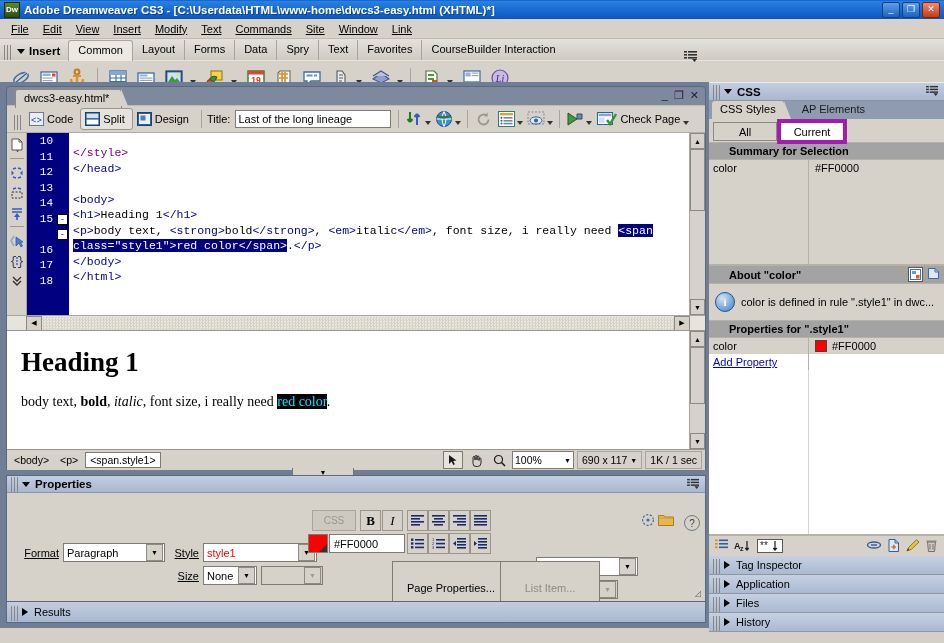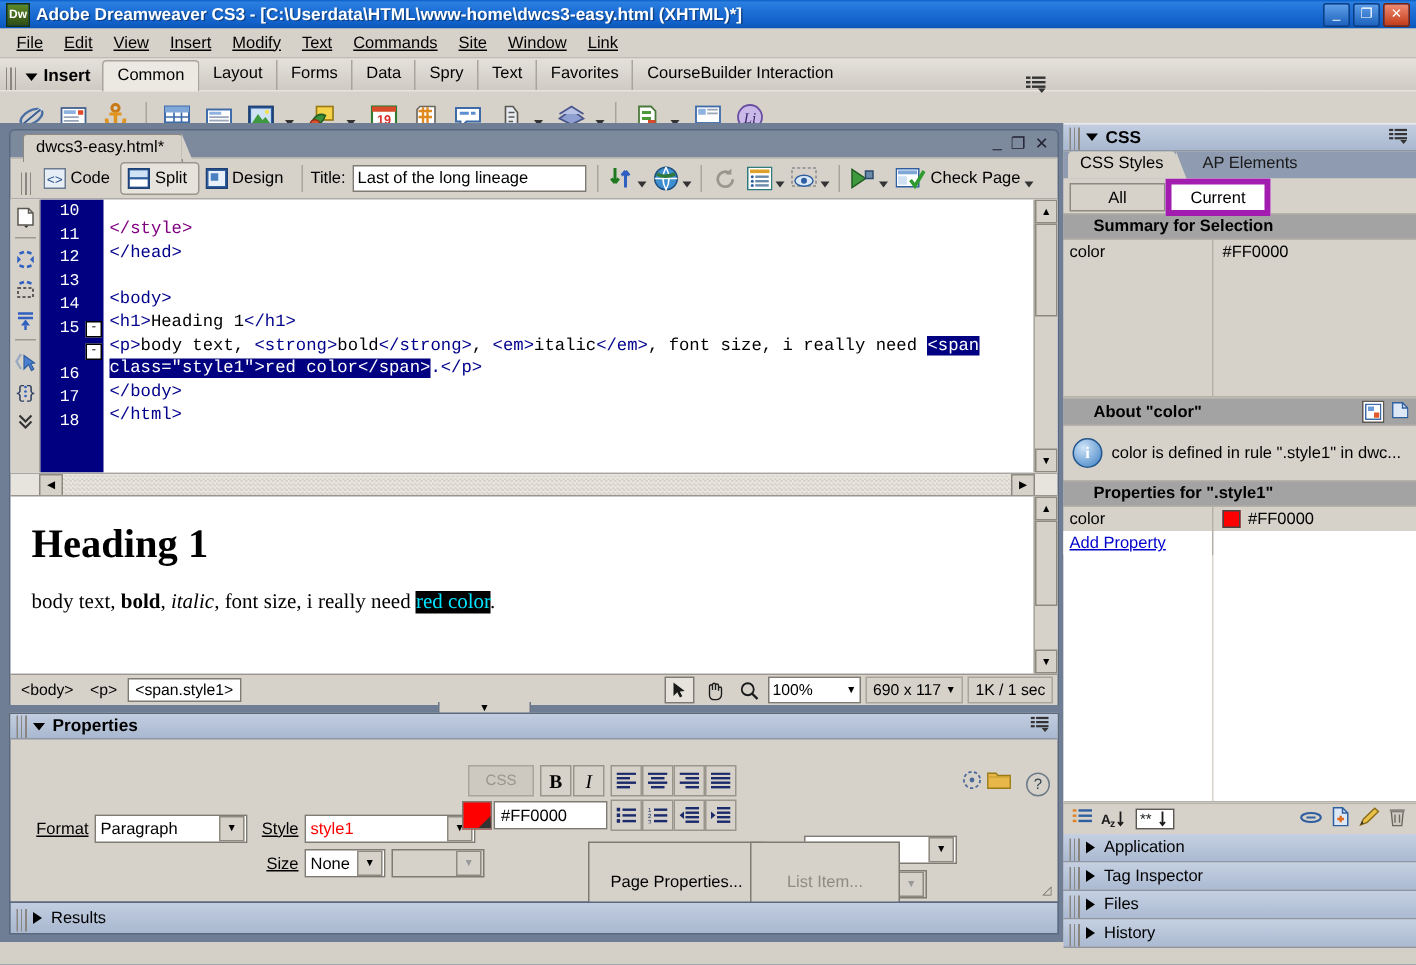--- a/index.html
+++ b/index.html
@@ -947,26 +947,26 @@
               <path d="M2.5 3 H10.5 L9.5 12.5 H3.5 Z" fill="#cfcbc3" stroke="#6b675f" stroke-width="0.9"></path>
               <rect x="1.5" y="1.5" width="10" height="1.6" fill="#8b8780"></rect>
               <path d="M5 5 V10.5 M8 5 V10.5" stroke="#6b675f" stroke-width="0.9"></path>
             </svg>
         </span>
       </div>
 
       <div class="panelbar">
         <span class="grip" style="margin-top:2px"></span>
         <span class="tri r" style="margin-right:6px"></span>
-        <span>Application</span>
+        <span>Tag Inspector</span>
       </div>
       <div class="panelbar">
         <span class="grip" style="margin-top:2px"></span>
         <span class="tri r" style="margin-right:6px"></span>
-        <span>Tag Inspector</span>
+        <span>Application</span>
       </div>
       <div class="panelbar">
         <span class="grip" style="margin-top:2px"></span>
         <span class="tri r" style="margin-right:6px"></span>
         <span>Files</span>
       </div>
       <div class="panelbar">
         <span class="grip" style="margin-top:2px"></span>
         <span class="tri r" style="margin-right:6px"></span>
         <span>History</span>

